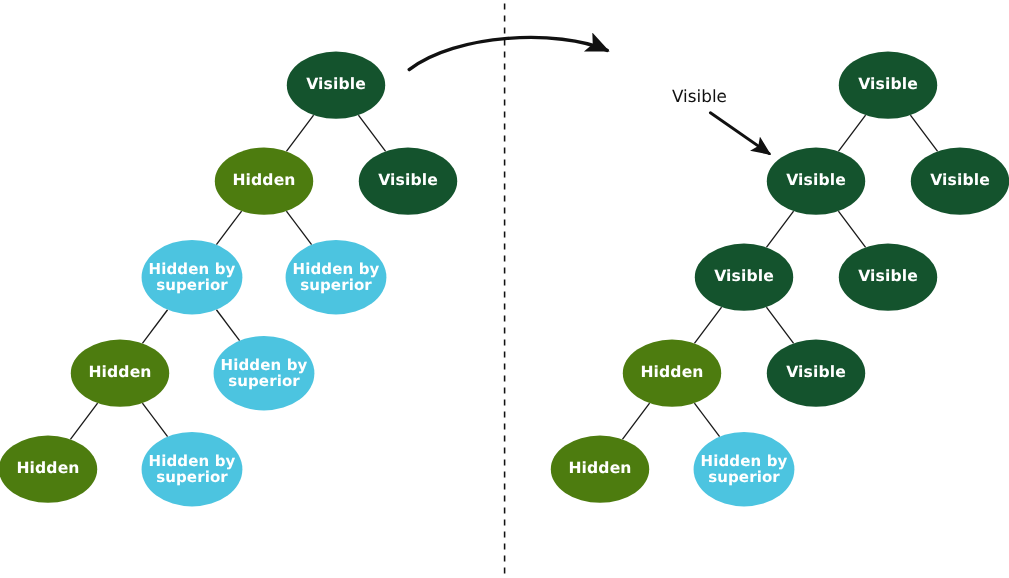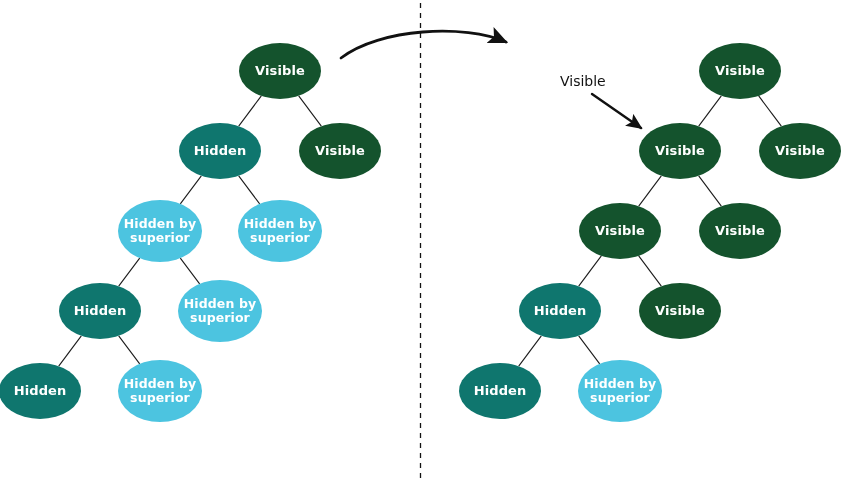--- a/index.html
+++ b/index.html
@@ -52,21 +52,21 @@
     height: 56px;
     font-size: 13px;
   }
   .node.double {
     width: 84px;
     height: 62px;
     font-size: 12.5px;
     justify-content: center;
   }
   .state-visible { background: #14532d; }
-  .state-hidden  { background: #0f766e; }
+  .state-hidden  { background: #4d7c0f; }
   .state-hidden-by-superior { background: #4cc4e0; }
 
   .annotation-label {
     position: absolute;
     font-size: 14px;
     color: #111111;
     font-weight: 400;
     white-space: nowrap;
   }
 </style>

